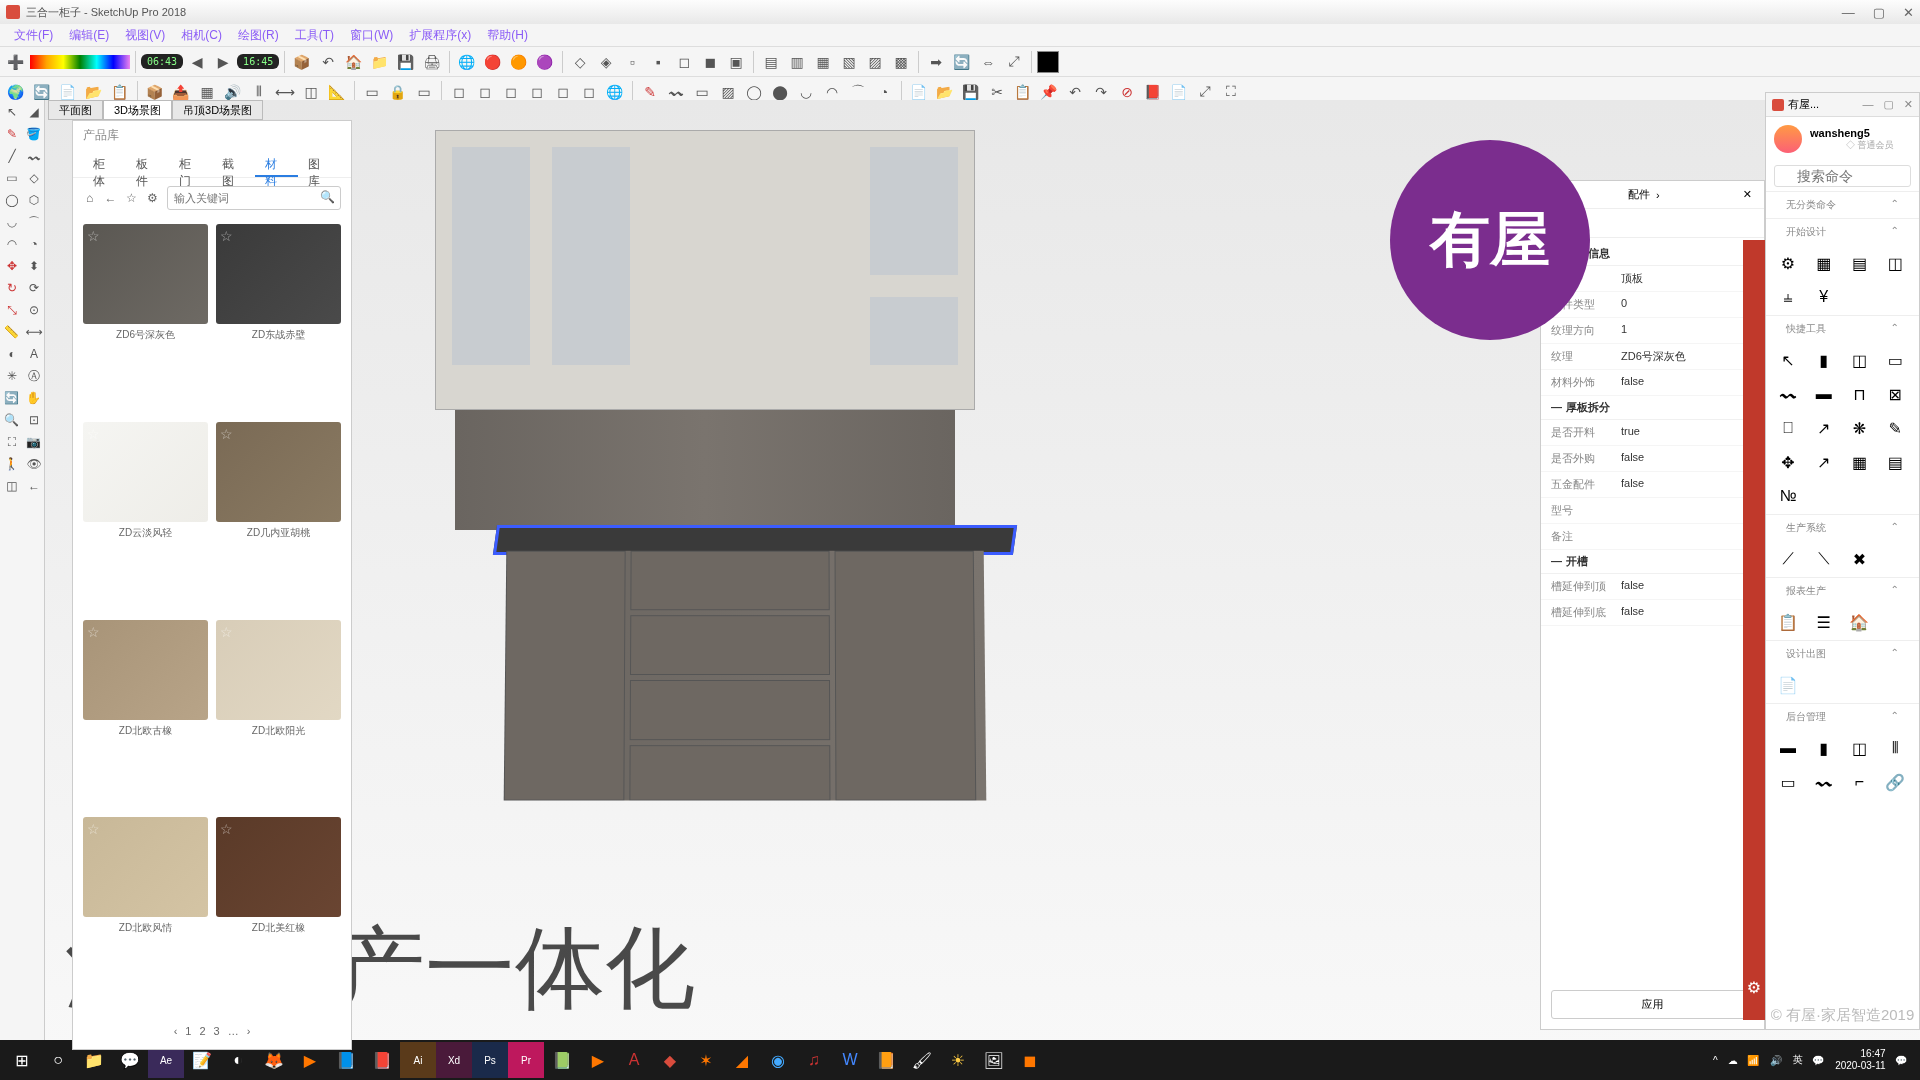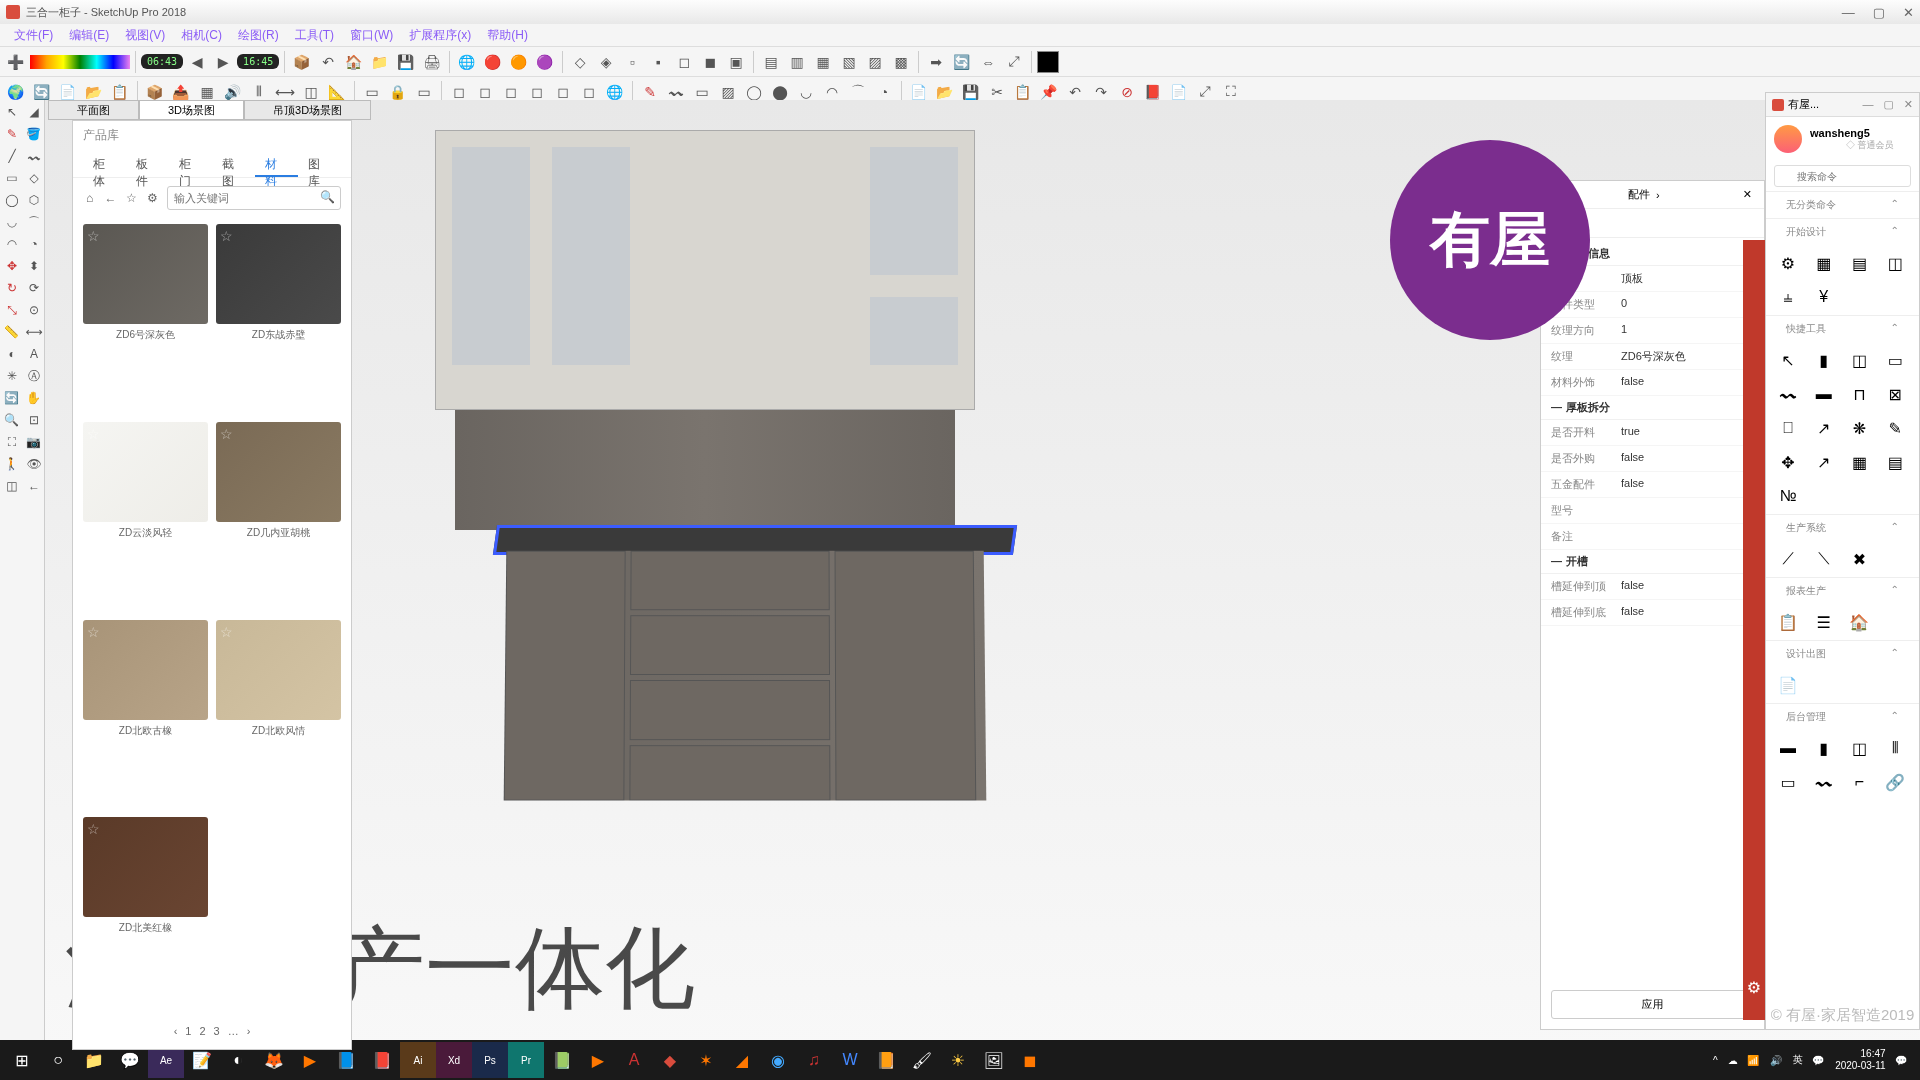--- a/index.html
+++ b/index.html
@@ -25,21 +25,21 @@
 
 .main-area { position: absolute; top: 100px; left: 0; right: 0; bottom: 30px; display: flex; }
 
 
 .left-tools { width: 45px; background: #f5f5f5; border-right: 1px solid #ccc; display: grid; grid-template-columns: 1fr 1fr; gap: 2px; padding: 2px; align-content: start; }
 .left-tools .lt-btn { width: 20px; height: 20px; display: flex; align-items: center; justify-content: center; font-size: 12px; cursor: pointer; color: #555; }
 .left-tools .lt-btn.red { color: #c33; }
 
 
 .scene-tabs { position: absolute; top: 100px; left: 48px; height: 20px; display: flex; font-size: 11px; z-index: 5; }
-.scene-tabs span { padding: 2px 28px; background: #e8e8e8; border: 1px solid #bbb; cursor: pointer; }
+.scene-tabs span { padding: 2px 10px; background: #e8e8e8; border: 1px solid #bbb; cursor: pointer; }
 .scene-tabs span.active { background: #fff; }
 
 
 .product-panel { position: absolute; top: 120px; left: 48px; width: 280px; bottom: 30px; background: #fff; border: 1px solid #ccc; z-index: 10; font-size: 12px; display: flex; flex-direction: column; margin-left: 24px; }
 .product-panel .pp-title { padding: 6px 10px; color: #888; font-size: 12px; }
 .product-panel .pp-tabs { display: flex; padding: 0 10px; border-bottom: 1px solid #eee; height: 28px; }
 .product-panel .pp-tabs span { padding: 6px 10px; cursor: pointer; color: #555; }
 .product-panel .pp-tabs span.active { color: #2a7de1; border-bottom: 2px solid #2a7de1; }
 .product-panel .pp-nav { display: flex; align-items: center; padding: 8px 10px; gap: 8px; }
 .product-panel .pp-nav .nav-btn { width: 20px; height: 20px; display: flex; align-items: center; justify-content: center; cursor: pointer; color: #666; }
@@ -79,21 +79,21 @@
 
 .plugin-panel { position: absolute; top: 92px; right: 0; width: 155px; bottom: 50px; background: #fff; border: 1px solid #ccc; z-index: 18; font-size: 11px; }
 .plugin-panel .plg-title { height: 24px; display: flex; align-items: center; padding: 0 6px; background: #f5f5f5; border-bottom: 1px solid #ddd; }
 .plugin-panel .plg-title .su-icon { width: 12px; height: 12px; background: #d94c3d; margin-right: 4px; border-radius: 2px; }
 .plugin-panel .win-controls { margin-left: auto; display: flex; gap: 10px; color: #888; font-size: 11px; }
 .plugin-panel .plg-user { display: flex; align-items: center; padding: 8px; gap: 8px; }
 .plugin-panel .plg-user .avatar { width: 28px; height: 28px; border-radius: 50%; background: linear-gradient(#ff9a44, #fc6076); }
 .plugin-panel .plg-user .uname { font-weight: bold; }
 .plugin-panel .plg-user .utype { font-size: 9px; color: #aaa; margin-left: 36px; }
 .plugin-panel .plg-search { padding: 4px 8px; }
-.plugin-panel .plg-search input { width: 100%; height: 22px; border: 1px solid #ddd; border-radius: 3px; padding: 0 2px 0 22px; font-size: 10px; }
+.plugin-panel .plg-search input { width: 100%; height: 22px; border: 1px solid #ddd; border-radius: 3px; padding: 0 2px 0 22px; font-size: 14px; }
 .plugin-panel .plg-section { padding: 6px 20px; color: #888; font-size: 10px; border-top: 1px solid #eee; display: flex; justify-content: space-between; }
 .plugin-panel .plg-grid { display: grid; grid-template-columns: repeat(4, 1fr); padding: 4px 8px; gap: 6px; }
 .plugin-panel .plg-grid .pg-btn { width: 28px; height: 28px; display: flex; align-items: center; justify-content: center; font-size: 16px; cursor: pointer; }
 .plugin-panel .plg-foot { position: absolute; bottom: 4px; left: 0; right: 0; text-align: center; font-size: 15px; color: #bbb; }
 
 
 .statusbar { position: absolute; bottom: 0; left: 0; right: 0; height: 30px; background: #f5f5f5; border-top: 1px solid #ccc; display: flex; align-items: center; padding: 0 10px; font-size: 11px; color: #444; }
 .statusbar .sb-right { margin-left: auto; display: flex; align-items: center; gap: 6px; }
 .statusbar .sb-right input { width: 140px; height: 18px; border: 1px solid #bbb; padding: 0 4px; font-size: 11px; background: #fff; }
 .taskbar-inner { position: fixed; bottom: 0; left: 0; right: 0; height: 40px; background: #1a1a1a; display: flex; align-items: center; padding: 0 4px; }
@@ -350,20 +350,26 @@
         </div>
         <div class="mat-label">ZD几内亚胡桃</div>
       </div>
       <div class="mat-item">
         <div class="mat-sw sw-oak">
           <span class="star">☆</span>
         </div>
         <div class="mat-label">ZD北欧古橡</div>
       </div>
       <div class="mat-item">
+        <div class="mat-sw sw-beige">
+          <span class="star">☆</span>
+        </div>
+        <div class="mat-label">ZD北欧阳光</div>
+      </div>
+      <div class="mat-item">
         <div class="mat-sw sw-lightoak">
           <span class="star">☆</span>
         </div>
         <div class="mat-label">ZD北欧风情</div>
       </div>
       <div class="mat-item">
         <div class="mat-sw sw-redwood">
           <span class="star">☆</span>
         </div>
         <div class="mat-label">ZD北美红橡</div>
@@ -576,21 +582,21 @@
   <div class="tb-app" style="background:#3a2a5a;font-size:10px">Ae</div>
   <div class="tb-app" style="color:#8c4">📝</div>
   <div class="tb-app">◐</div>
   <div class="tb-app" style="color:#f70">🦊</div>
   <div class="tb-app" style="color:#f70">▶</div>
   <div class="tb-app" style="color:#48f">📘</div>
   <div class="tb-app" style="color:#c33">📕</div>
   <div class="tb-app" style="background:#5a3a1a;font-size:10px">Ai</div>
   <div class="tb-app" style="background:#4a1a3a;font-size:10px">Xd</div>
   <div class="tb-app" style="background:#1a2a4a;font-size:10px">Ps</div>
-  <div class="tb-app" style="background:#0f766e;font-size:10px">Pr</div>
+  <div class="tb-app" style="background:#be185d;font-size:10px">Pr</div>
   <div class="tb-app" style="color:#2a2">📗</div>
   <div class="tb-app" style="color:#f70">▶</div>
   <div class="tb-app" style="color:#c33">A</div>
   <div class="tb-app" style="color:#d94c3d">◆</div>
   <div class="tb-app" style="color:#f70">✶</div>
   <div class="tb-app" style="color:#f70">◢</div>
   <div class="tb-app" style="color:#4af">◉</div>
   <div class="tb-app" style="color:#c33">♫</div>
   <div class="tb-app" style="color:#48f">W</div>
   <div class="tb-app" style="color:#d54">📙</div>

